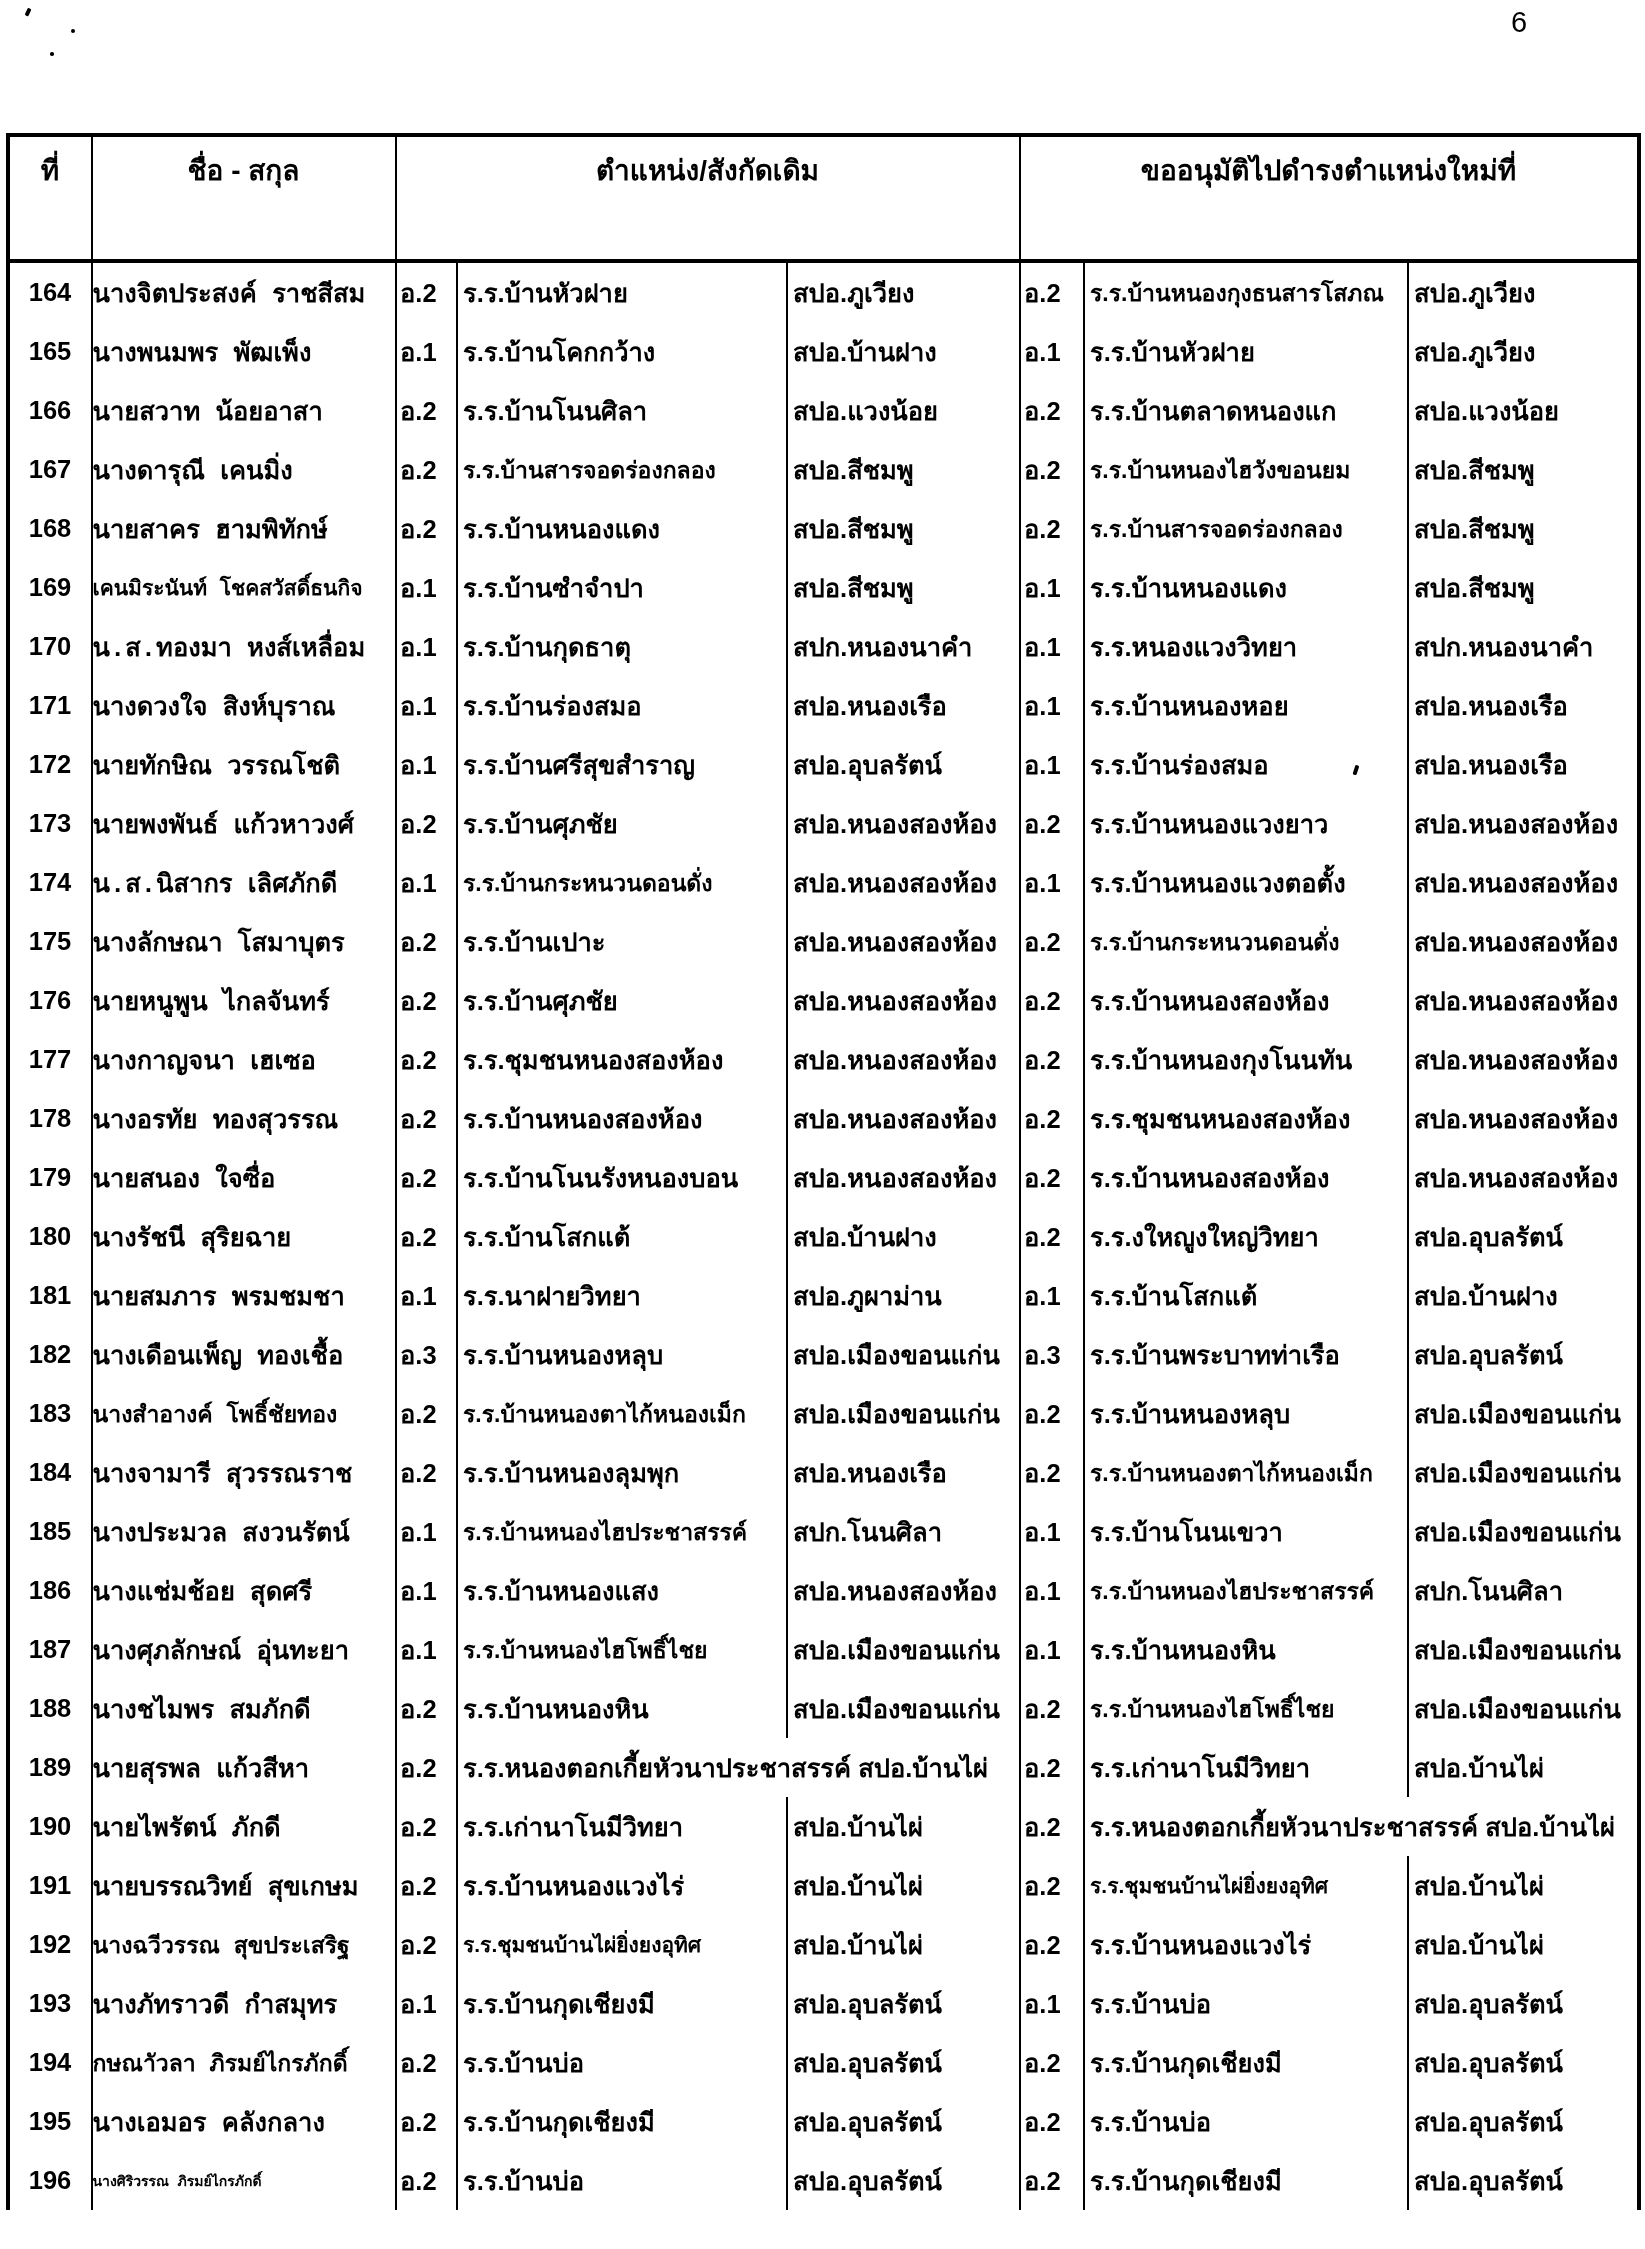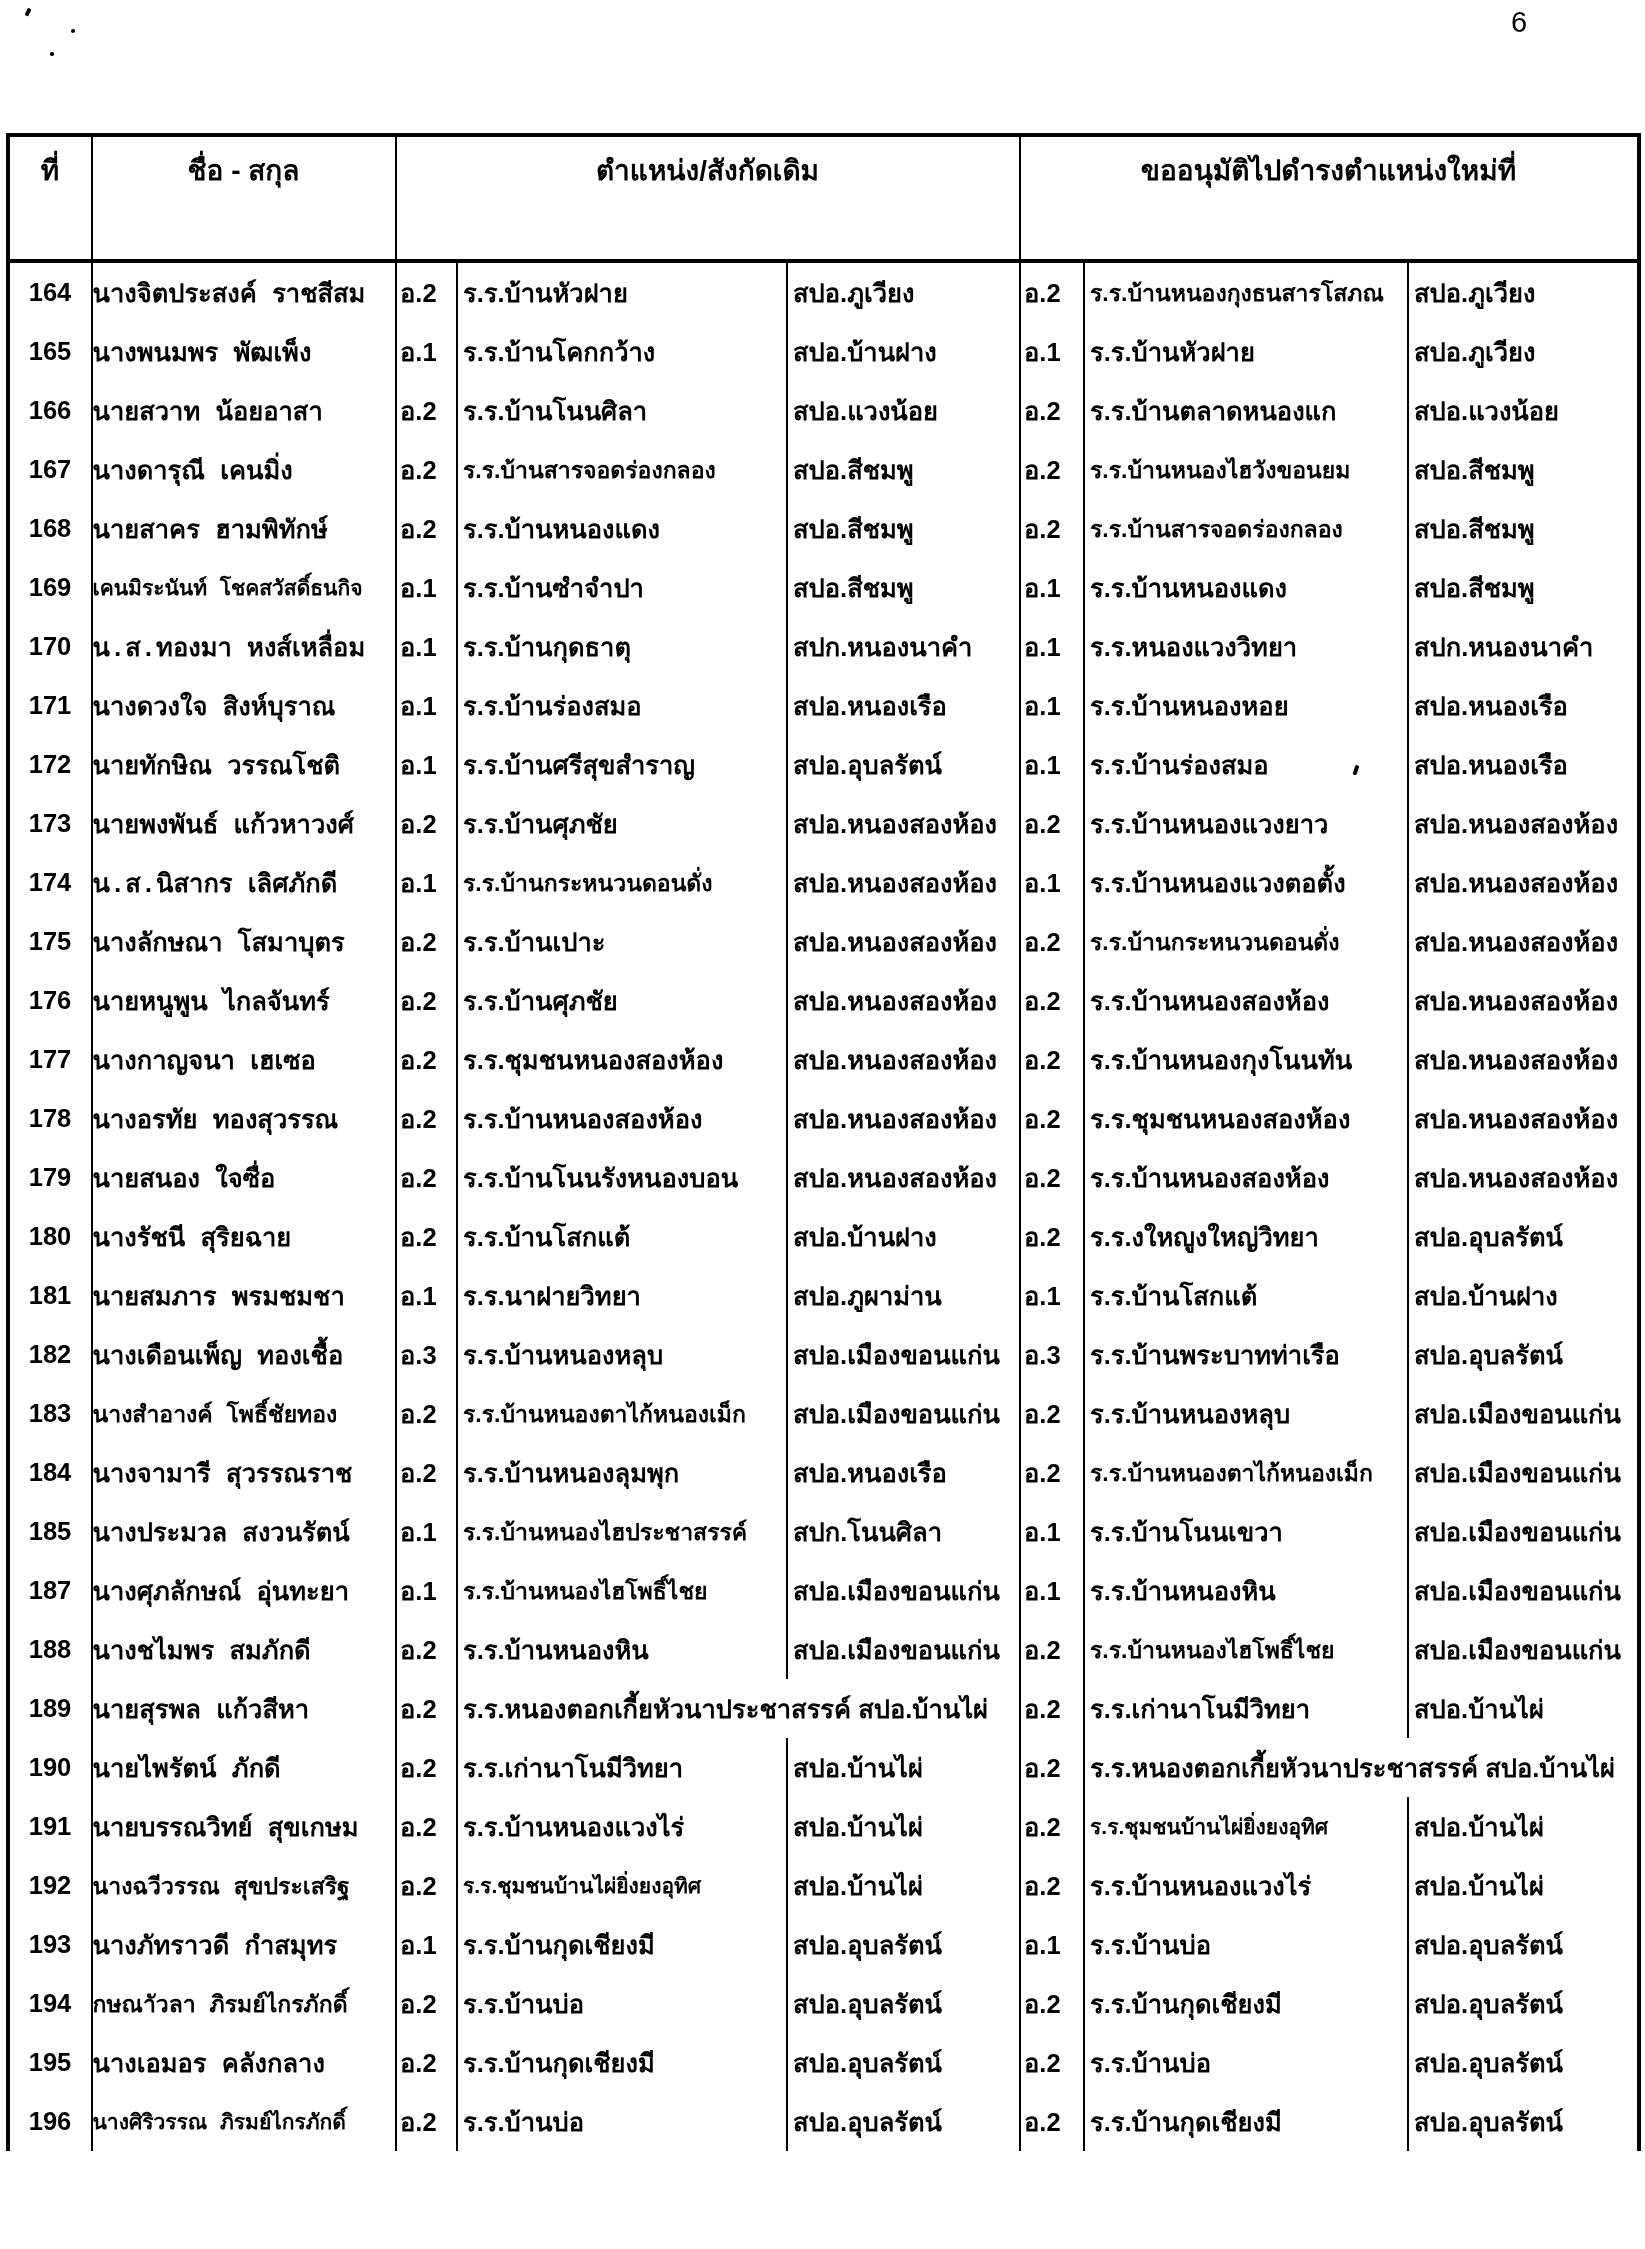--- a/index.html
+++ b/index.html
@@ -305,20 +305,30 @@
           <td class="c-no">185</td>
           <td class="c-name">นางประมวล สงวนรัตน์</td>
           <td class="c-lvl">อ.1</td>
           <td class="c-school" style="font-size: 23px;">ร.ร.บ้านหนองไฮประชาสรรค์</td>
           <td class="c-dist">สปก.โนนศิลา</td>
           <td class="c-lvl">อ.1</td>
           <td class="c-school">ร.ร.บ้านโนนเขวา</td>
           <td class="c-dist">สปอ.เมืองขอนแก่น</td>
         </tr>
         <tr>
+          <td class="c-no">186</td>
+          <td class="c-name">นางแช่มช้อย สุดศรี</td>
+          <td class="c-lvl">อ.1</td>
+          <td class="c-school">ร.ร.บ้านหนองแสง</td>
+          <td class="c-dist">สปอ.หนองสองห้อง</td>
+          <td class="c-lvl">อ.1</td>
+          <td class="c-school" style="font-size: 23px;">ร.ร.บ้านหนองไฮประชาสรรค์</td>
+          <td class="c-dist">สปก.โนนศิลา</td>
+        </tr>
+        <tr>
           <td class="c-no">187</td>
           <td class="c-name">นางศุภลักษณ์ อุ่นทะยา</td>
           <td class="c-lvl">อ.1</td>
           <td class="c-school" style="font-size: 23px;">ร.ร.บ้านหนองไฮโพธิ์ไชย</td>
           <td class="c-dist">สปอ.เมืองขอนแก่น</td>
           <td class="c-lvl">อ.1</td>
           <td class="c-school">ร.ร.บ้านหนองหิน</td>
           <td class="c-dist">สปอ.เมืองขอนแก่น</td>
         </tr>
         <tr>
@@ -394,21 +404,21 @@
           <td class="c-name">นางเอมอร คลังกลาง</td>
           <td class="c-lvl">อ.2</td>
           <td class="c-school">ร.ร.บ้านกุดเชียงมี</td>
           <td class="c-dist">สปอ.อุบลรัตน์</td>
           <td class="c-lvl">อ.2</td>
           <td class="c-school">ร.ร.บ้านบ่อ</td>
           <td class="c-dist">สปอ.อุบลรัตน์</td>
         </tr>
         <tr>
           <td class="c-no">196</td>
-          <td class="c-name" style="font-size: 21px; margin-left: 13px;">นางศิริวรรณ ภิรมย์ไกรภักดิ์</td>
+          <td class="c-name" style="font-size: 14px; margin-left: 13px;">นางศิริวรรณ ภิรมย์ไกรภักดิ์</td>
           <td class="c-lvl">อ.2</td>
           <td class="c-school">ร.ร.บ้านบ่อ</td>
           <td class="c-dist">สปอ.อุบลรัตน์</td>
           <td class="c-lvl">อ.2</td>
           <td class="c-school">ร.ร.บ้านกุดเชียงมี</td>
           <td class="c-dist">สปอ.อุบลรัตน์</td>
         </tr>
       </tbody>
   </table>
 </div>

